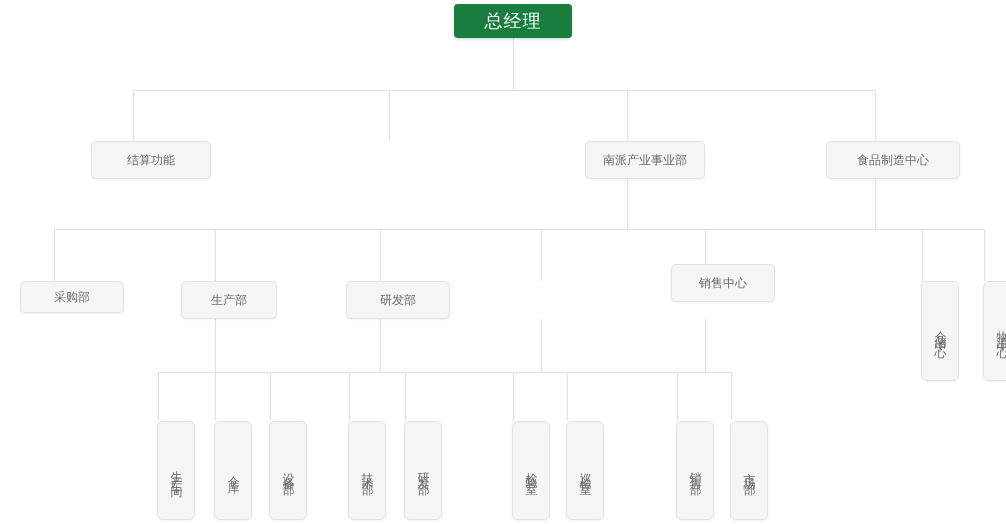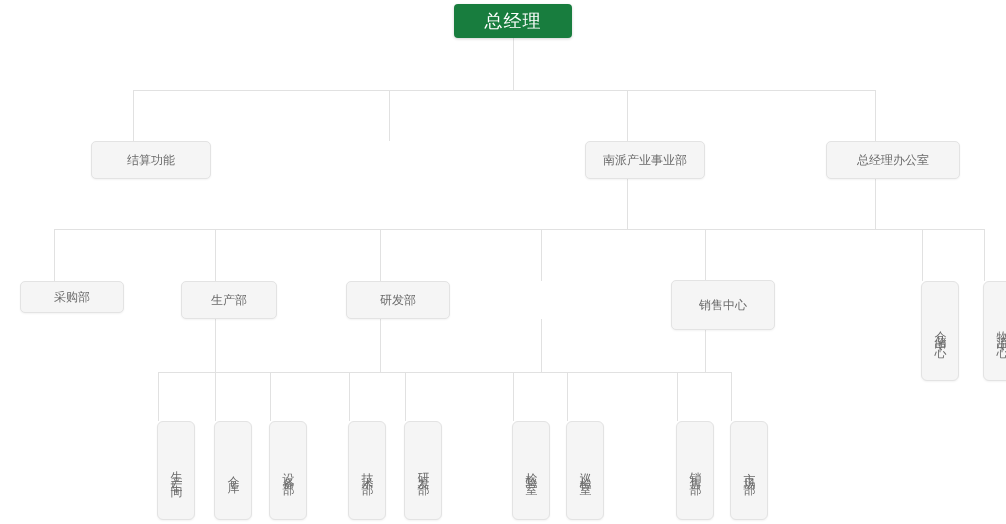--- a/index.html
+++ b/index.html
@@ -93,33 +93,33 @@
     <span class="label">总经理</span>
   </div>
 
   <div class="node" style="left:73px;top:141px;width:120px;height:38px">
     <span class="label">结算功能</span>
   </div>
   <div class="node" style="left:567px;top:141px;width:120px;height:38px">
     <span class="label">南派产业事业部</span>
   </div>
   <div class="node" style="left:808px;top:141px;width:134px;height:38px">
-    <span class="label">总经理办公室</span>
+    <span class="label">食品制造中心</span>
   </div>
 
   <div class="node" style="left:2px;top:281px;width:104px;height:32px">
     <span class="label">采购部</span>
   </div>
   <div class="node" style="left:163px;top:281px;width:96px;height:38px">
     <span class="label">生产部</span>
   </div>
   <div class="node" style="left:328px;top:281px;width:104px;height:38px">
     <span class="label">研发部</span>
   </div>
-  <div class="node" style="left:653px;top:280px;width:104px;height:50px">
+  <div class="node" style="left:653px;top:264px;width:104px;height:38px">
     <span class="label">销售中心</span>
   </div>
   <div class="node node-v" style="left:903px;top:281px;width:38px;height:100px">
     <span class="label">仓储中心</span>
   </div>
   <div class="node node-v" style="left:965px;top:281px;width:38px;height:100px">
     <span class="label">物流中心</span>
   </div>
 
   <div class="node node-v" style="left:139px;top:421px;width:38px;height:99px">

